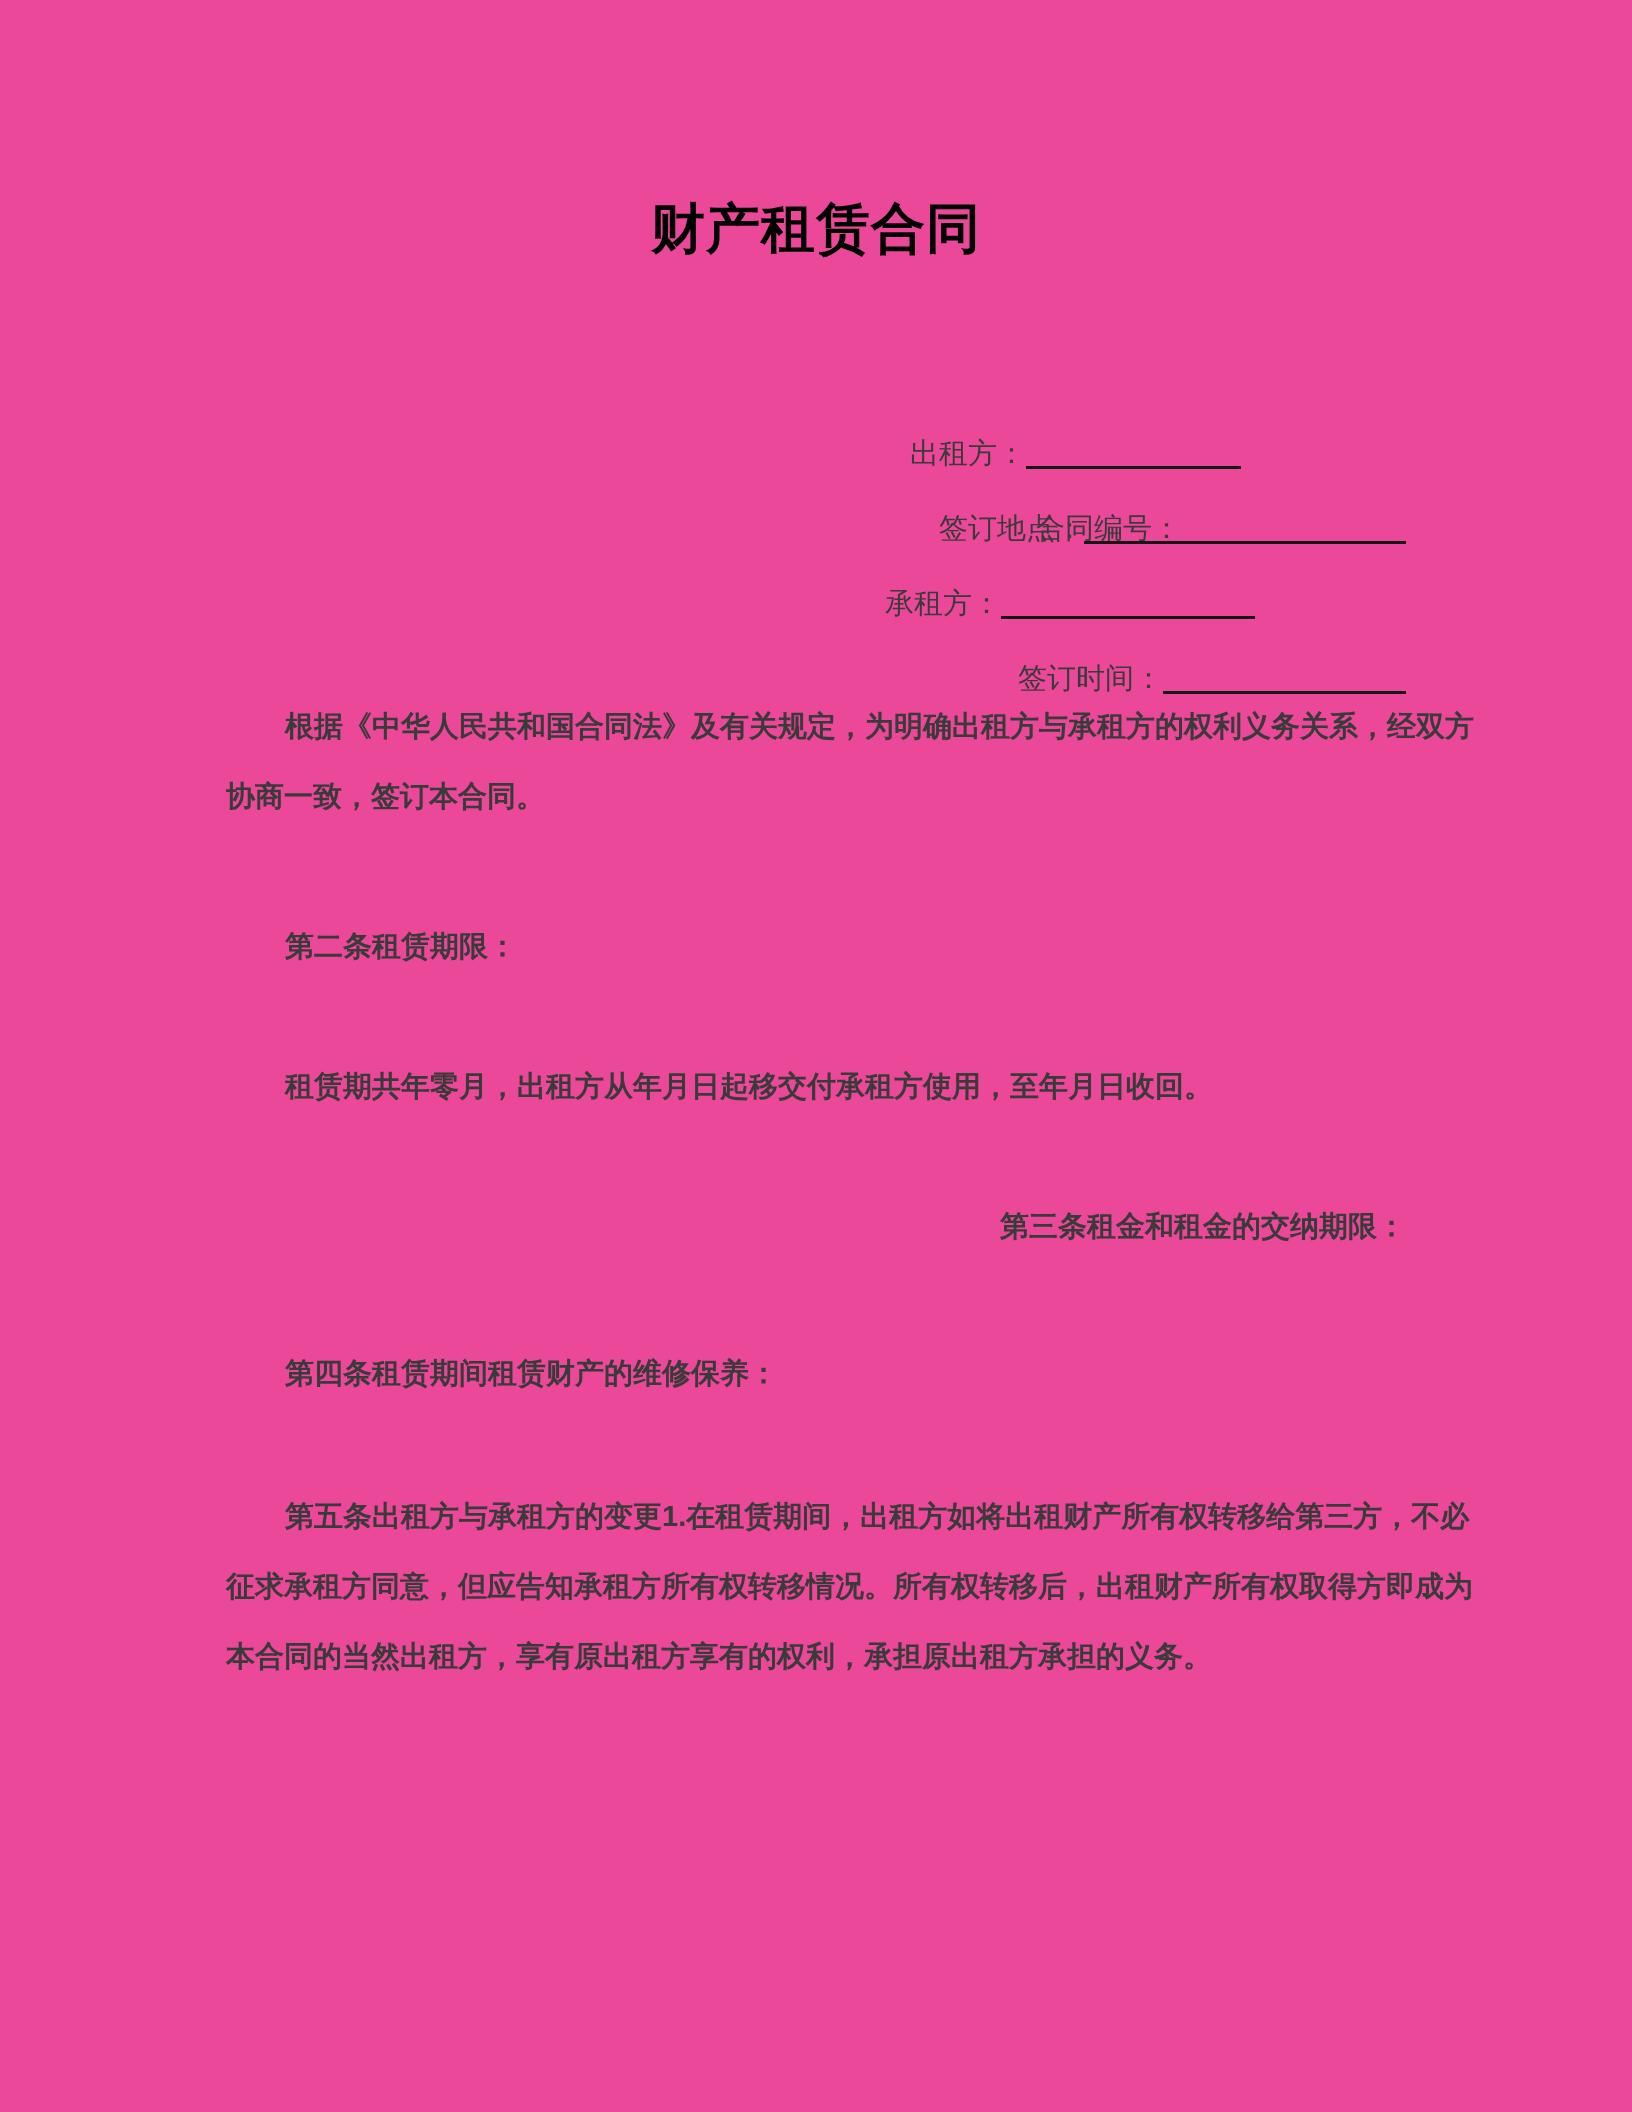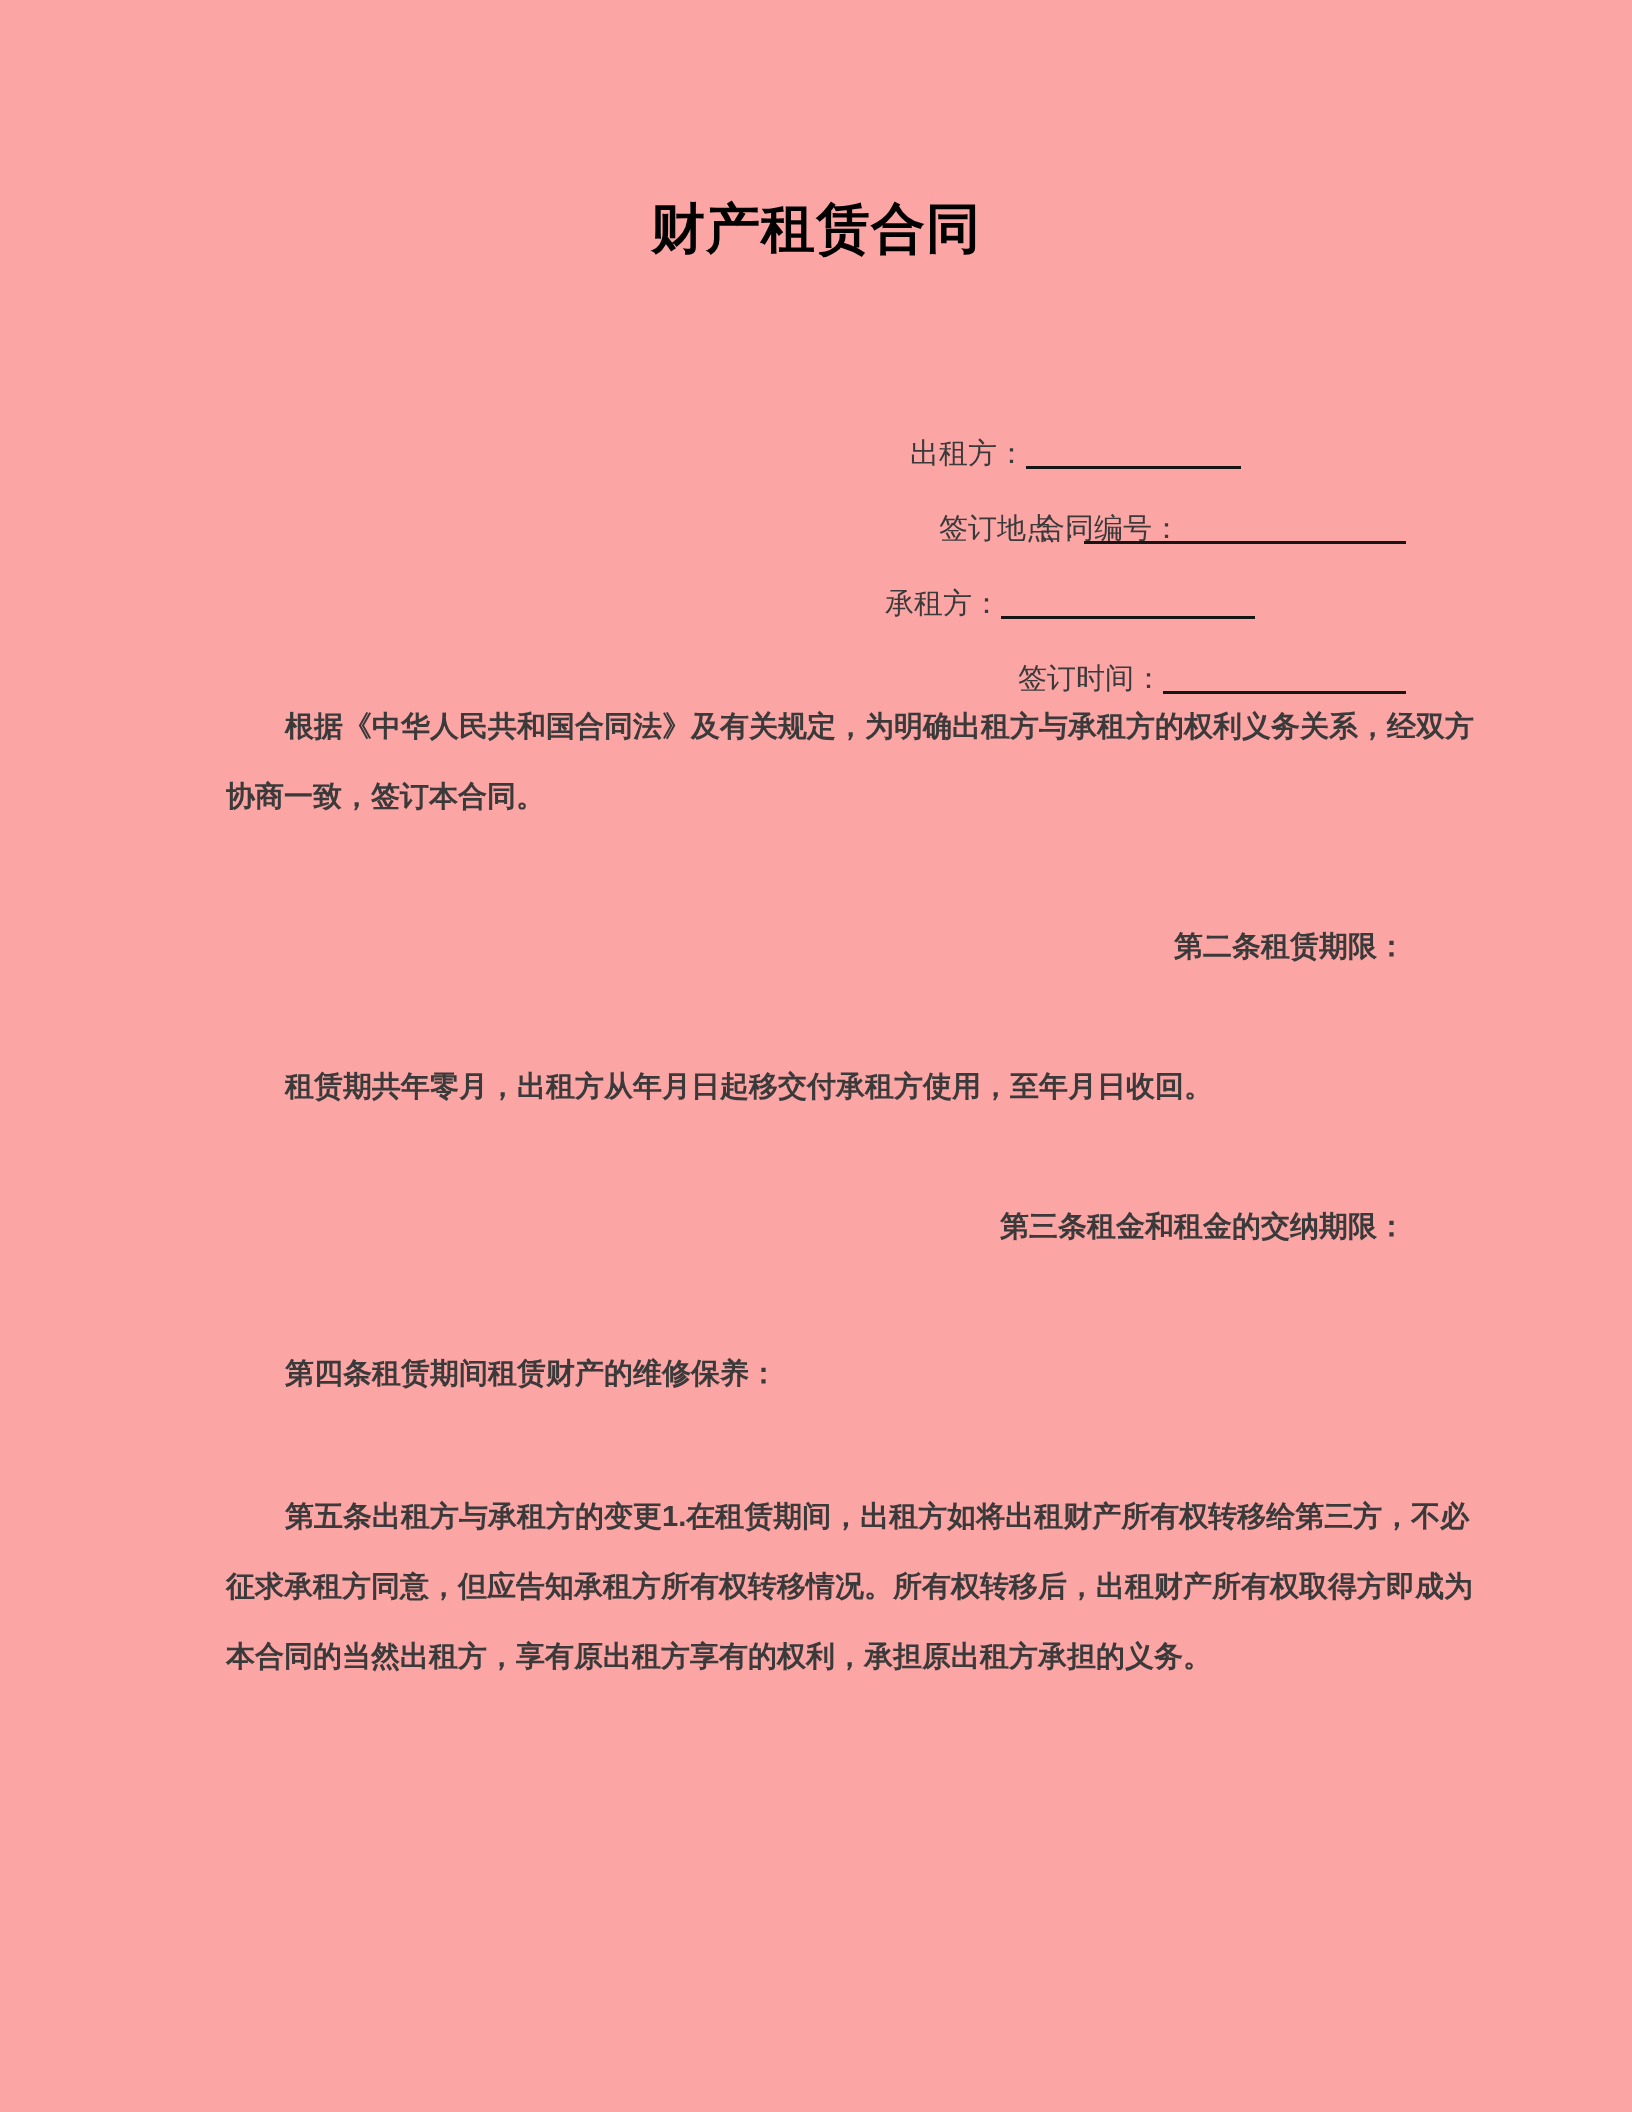--- a/index.html
+++ b/index.html
@@ -2,21 +2,21 @@
 <html lang="zh"><head>
 <meta charset="utf-8">
 <style>
   html, body { margin: 0; padding: 0; background: #ffffff; }
   .page {
     position: relative;
     width: 1632px;
     height: 2112px;
     box-sizing: border-box;
     padding: 0 226px;
-    background: #fca5a5;
+    background: #ec4899;
     font-family: "Liberation Sans", "DejaVu Sans", sans-serif;
     color: #3a3a3a;
     overflow: hidden;
   }
   .doc-title {
     margin: 188px 0 0 0;
     font-size: 54px;
     line-height: 80px;
     font-weight: 800;
     letter-spacing: 1px;
@@ -50,21 +50,21 @@
   .w-time     { width: 243px; }
   .para { margin: 0; font-size: 29px; font-weight: bold; }
   .para .line {
     line-height: 70px;
     height: 70px;
     white-space: nowrap;
   }
   .para .line.first { padding-left: 59px; }
   .m-intro   { margin-top: 50px; }
   .m-c1      { margin-top: 76px; }
-  .m-c2      { margin-top: 80px; text-align: right; }
+  .m-c2      { margin-top: 80px; }
   .m-term    { margin-top: 70px; }
   .m-c3      { margin-top: 70px; }
   .m-c4      { margin-top: 77px; }
   .m-c5      { margin-top: 73px; }
 </style>
 </head>
 <body>
 
 <div class="page">
 

